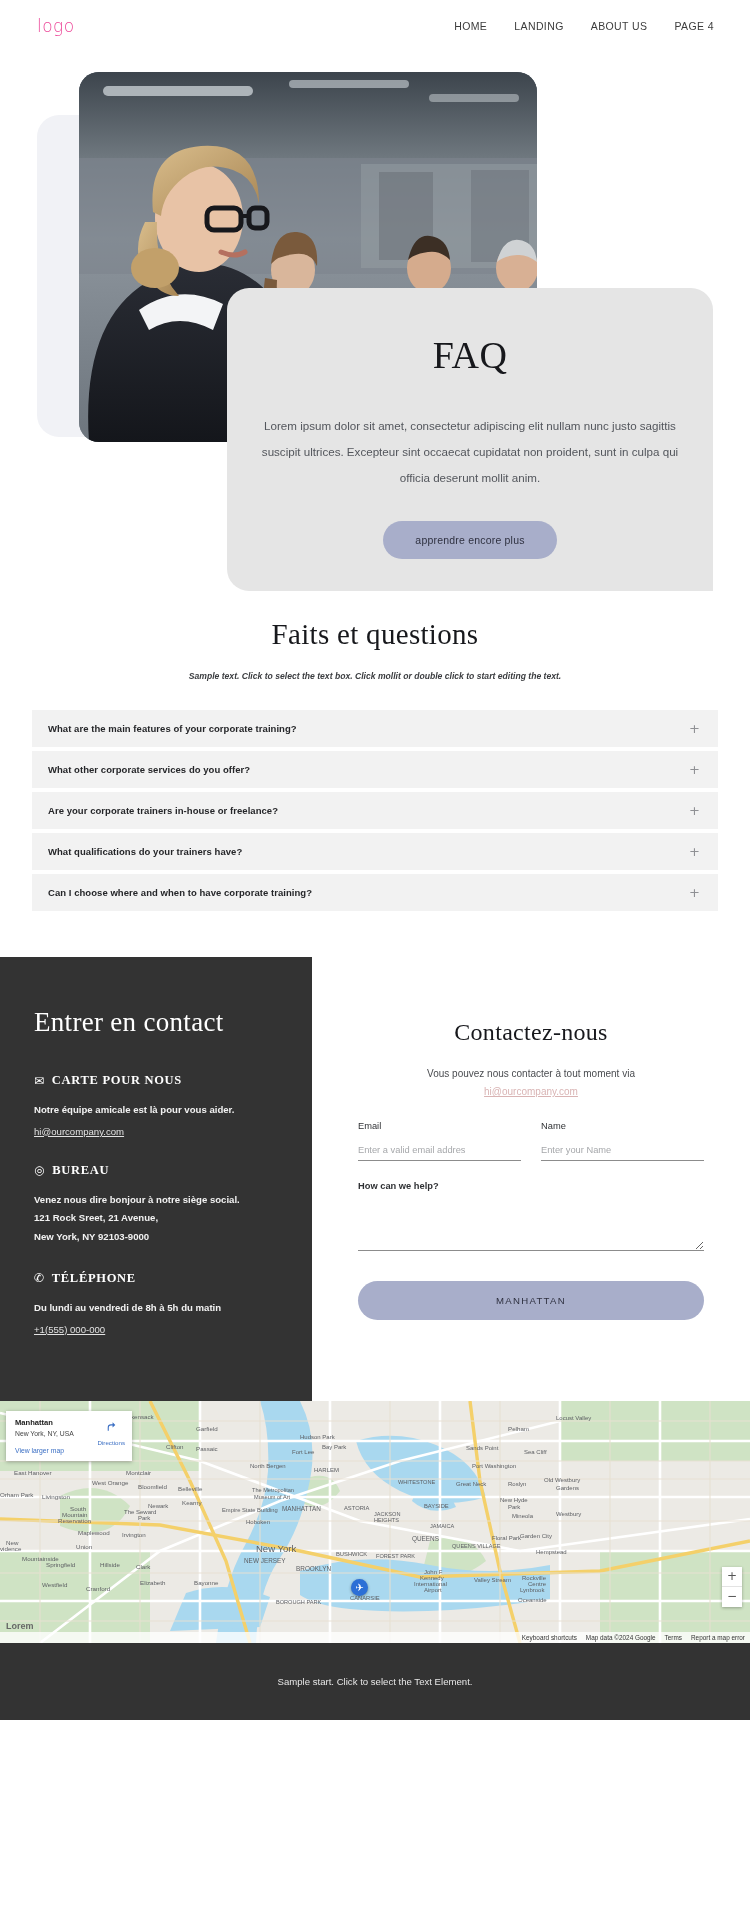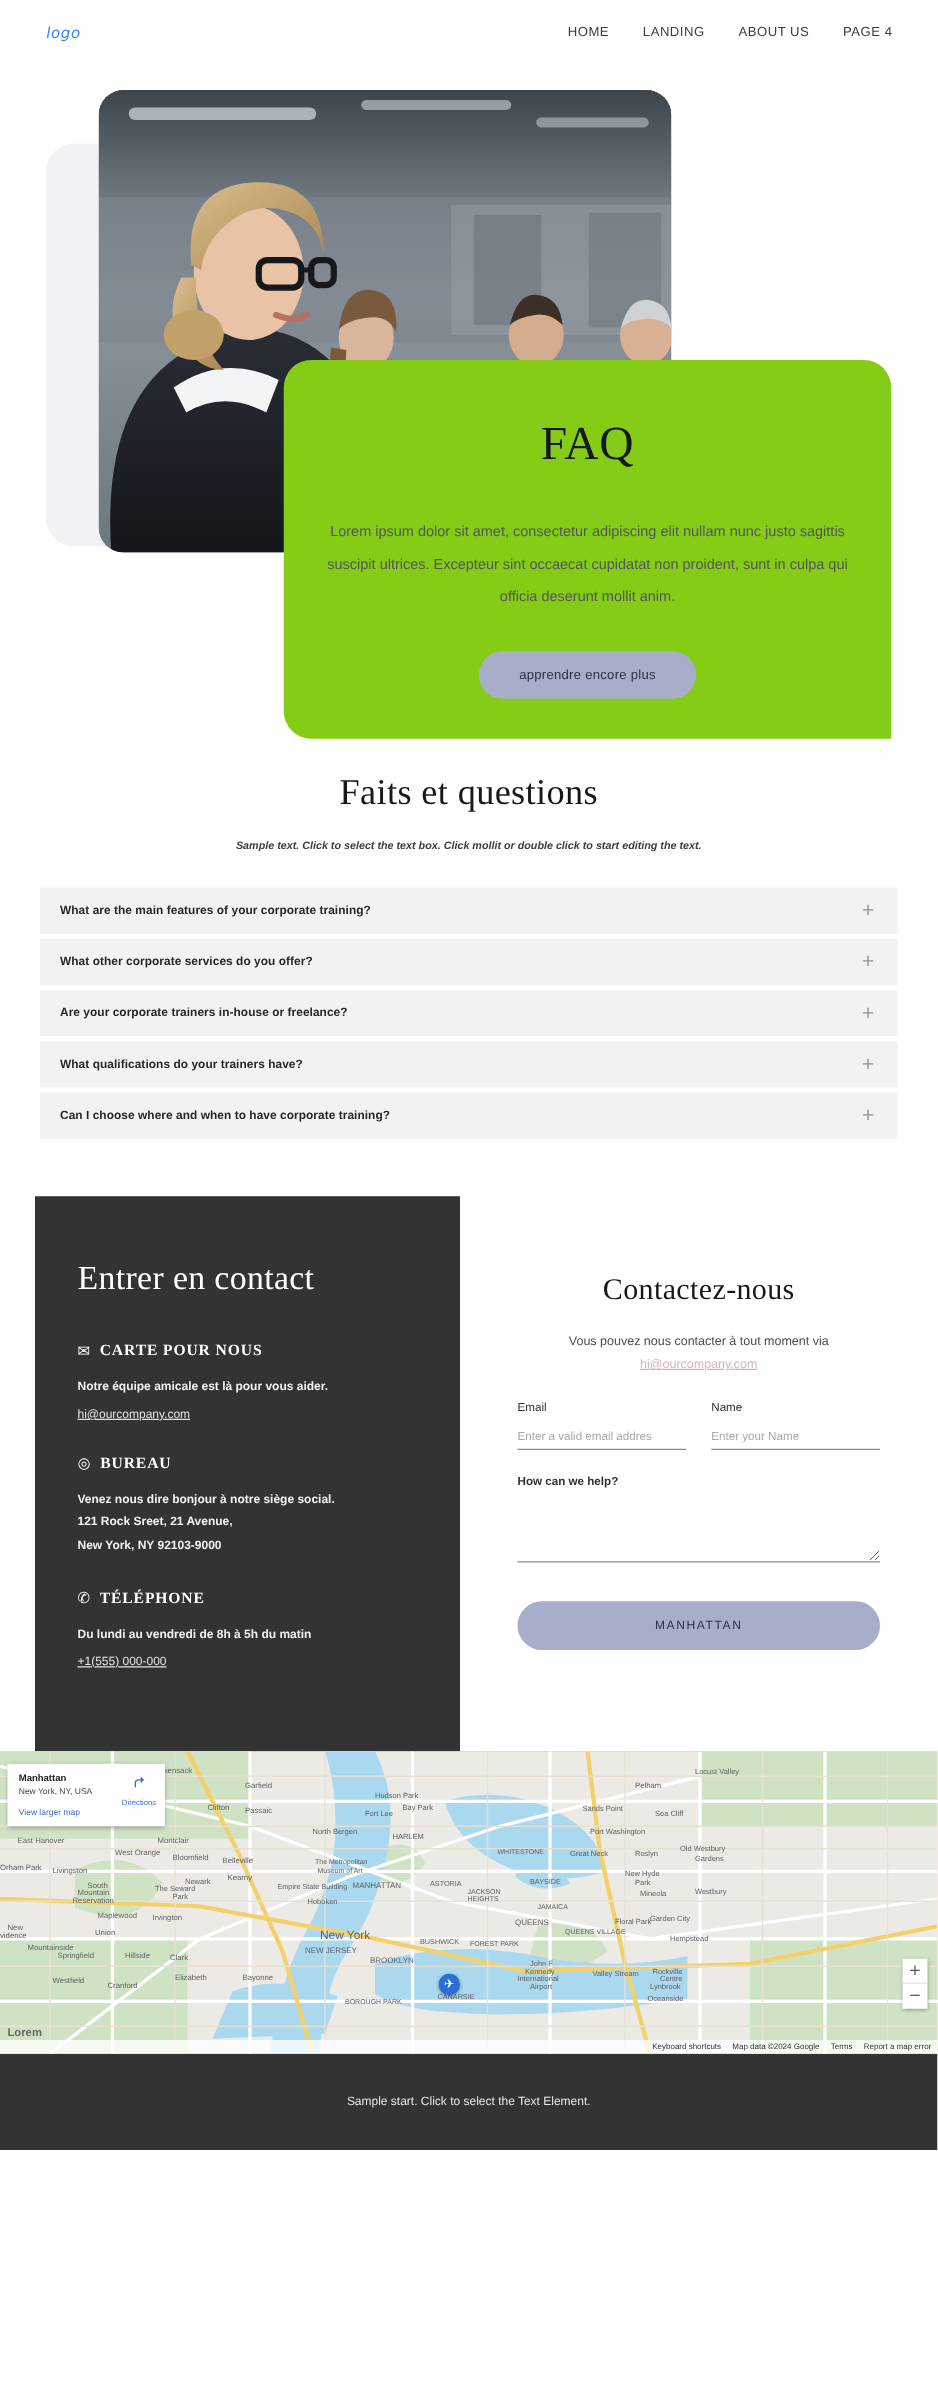--- a/index.html
+++ b/index.html
@@ -13,26 +13,25 @@
 
   
   .header {
     height: 52px;
     display: flex;
     align-items: center;
     padding: 0 36px 0 37px;
     background: #ffffff;
   }
   .logo {
-    font-size: 12px;
-    color: #3b82f6;
+    font-size: 17px;
+    color: #ec4899;
     letter-spacing: .5px;
     font-family: "DejaVu Sans", sans-serif;
     font-weight: 300;
-    font-style: italic;
   }
   .nav {
     margin-left: auto;
     display: flex;
     align-items: center;
     gap: 27px;
   }
   .nav a {
     font-size: 10.5px;
     letter-spacing: .4px;
@@ -66,21 +65,21 @@
     overflow: hidden;
     background: #7d8691;
   }
   .hero-photo svg { display: block; width: 100%; height: 100%; }
 
   .hero-card {
     position: absolute;
     left: 227px;
     top: 236px;
     width: 486px;
-    background: #84cc16;
+    background: #e5e5e5;
     border-radius: 22px 22px 0 22px;
     padding: 45px 30px 32px 30px;
     text-align: center;
   }
   .hero-title {
     font-family: "Liberation Serif", serif;
     font-size: 38px;
     color: #17181c;
     letter-spacing: .5px;
     margin-bottom: 36px;
@@ -150,26 +149,25 @@
     font-family: "DejaVu Sans", sans-serif;
   }
 
   
   .contact-wrap {
     margin-top: 46px;
     display: flex;
     min-height: 368px;
   }
   .contact-dark {
-    width: 340px;
+    width: 312px;
     background: #333333;
     padding: 50px 34px 40px 34px;
     color: #ffffff;
     flex: none;
-    margin-left: 28px;
   }
   .contact-dark h2 {
     font-family: "Liberation Serif", serif;
     font-size: 27px;
     font-weight: 400;
     letter-spacing: .3px;
     margin-bottom: 35px;
   }
   .cblock { margin-bottom: 24px; }
   .cblock-head {

